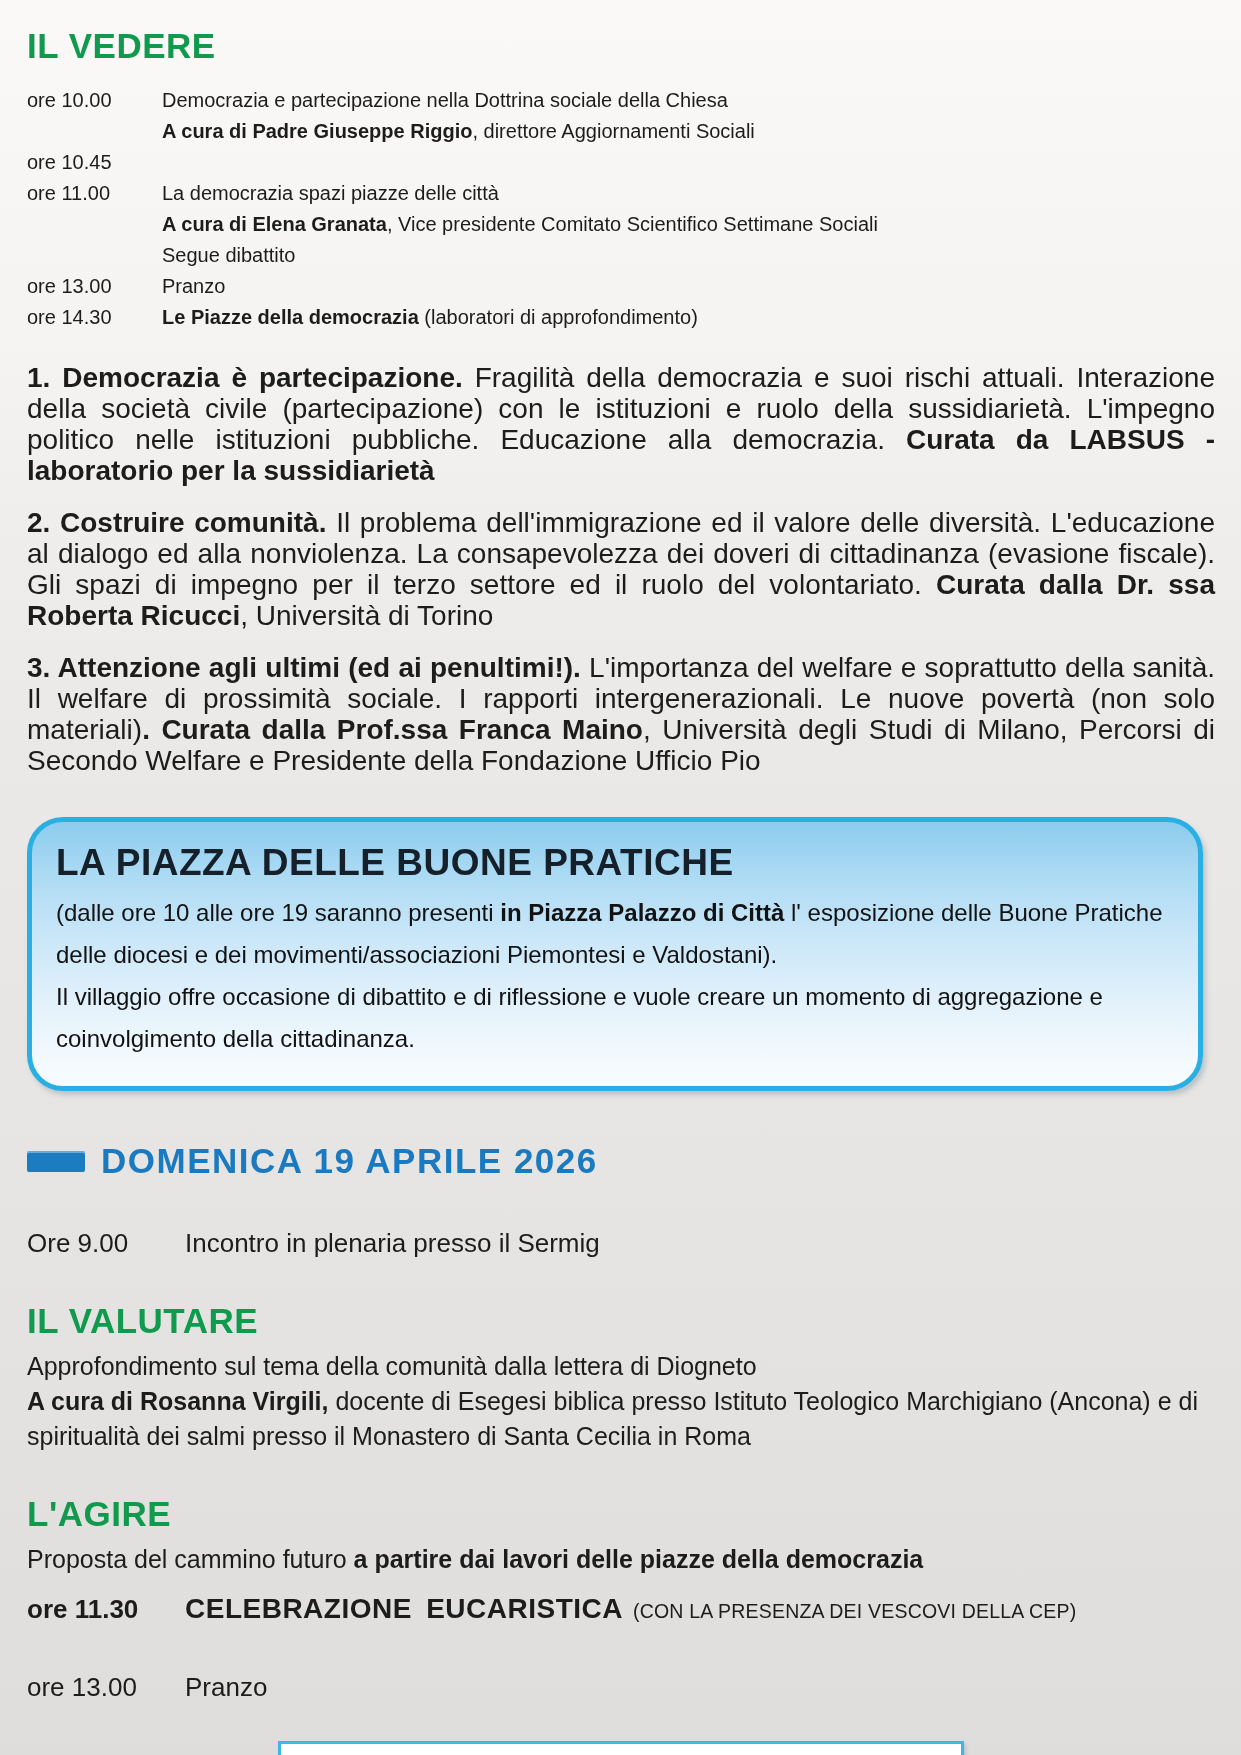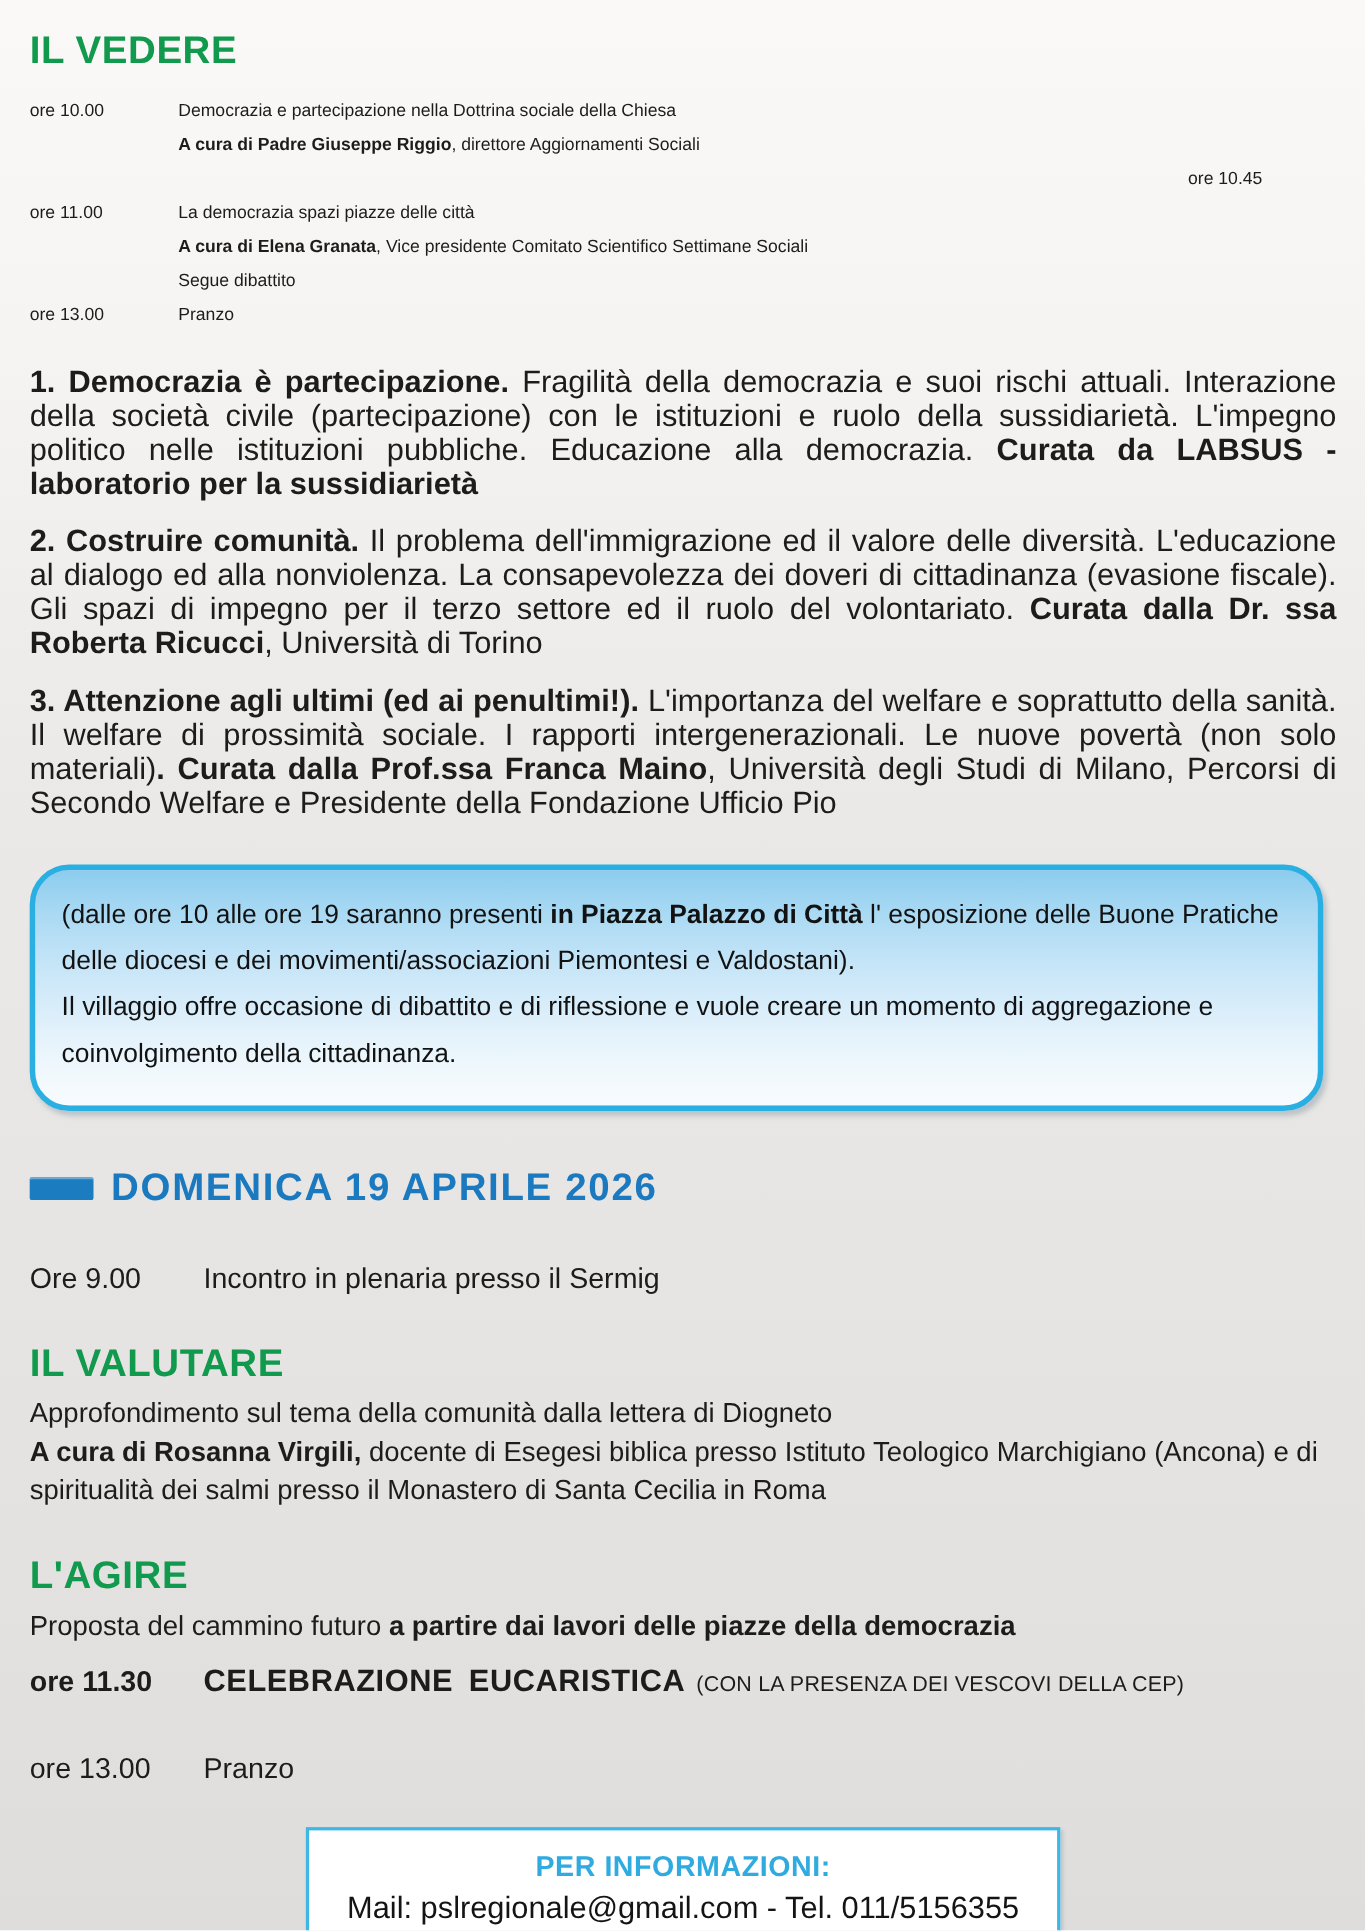--- a/index.html
+++ b/index.html
@@ -25,23 +25,22 @@
     font-size:35px;
     font-weight:bold;
     color:#119a4d;
     letter-spacing:0.5px;
   }
   
   .schedule{margin-top:19px;}
   .srow{
     display:flex;
     align-items:baseline;
-    font-size:16px;
+    font-size:20px;
     line-height:31px;
-    justify-content:flex-end;
   }
   .srow .time{flex:0 0 135px;}
   .srow .desc{flex:1;}
   b{font-weight:bold;}
   
   .paras{margin-top:29px;}
   .para{
     margin:0 0 21px 0;
     font-size:28px;
     line-height:31px;
@@ -183,30 +182,35 @@
         <span class="desc"><b>A cura di Elena Granata</b><span>, Vice presidente Comitato Scientifico Settimane Sociali</span></span>
       </div>
       <div class="srow">
         <span class="time"></span>
         <span class="desc"><b></b><span>Segue dibattito</span></span>
       </div>
       <div class="srow">
         <span class="time">ore 13.00</span>
         <span class="desc"><b></b><span>Pranzo</span></span>
       </div>
+      <div class="srow">
+        <span class="time">ore 14.30</span>
+        <span class="desc"><b>Le Piazze della democrazia</b><span> (laboratori di approfondimento)</span></span>
+      </div>
     </div>
   </section>
 
   <section class="paras">
     <p class="para"><b>1. Democrazia è partecipazione.</b><span> Fragilità della democrazia e suoi rischi attuali. Interazione della società civile (partecipazione) con le istituzioni e ruolo della sussidiarietà. L'impegno politico nelle istituzioni pubbliche. Educazione alla democrazia. </span><b>Curata da LABSUS - laboratorio per la sussidiarietà</b><span></span></p>
     <p class="para"><b>2. Costruire comunità.</b><span> Il problema dell'immigrazione ed il valore delle diversità. L'educazione al dialogo ed alla nonviolenza. La consapevolezza dei doveri di cittadinanza (evasione fiscale). Gli spazi di impegno per il terzo settore ed il ruolo del volontariato. </span><b>Curata dalla Dr. ssa Roberta Ricucci</b><span>, Università di Torino</span></p>
     <p class="para"><b>3. Attenzione agli ultimi (ed ai penultimi!).</b><span> L'importanza del welfare e soprattutto della sanità. Il welfare di prossimità sociale. I rapporti intergenerazionali. Le nuove povertà (non solo materiali)</span><b>. Curata dalla Prof.ssa Franca Maino</b><span>, Università degli Studi di Milano, Percorsi di Secondo Welfare e Presidente della Fondazione Ufficio Pio</span></p>
   </section>
 
   <section class="bluebox">
+    <h2>LA PIAZZA DELLE BUONE PRATICHE</h2>
     <p><span>(dalle ore 10 alle ore 19 saranno presenti </span><b>in Piazza Palazzo di Città</b><span> l' esposizione delle Buone Pratiche delle diocesi e dei movimenti/associazioni Piemontesi e Valdostani).</span></p>
     <p>Il villaggio offre occasione di dibattito e di riflessione e vuole creare un momento di aggregazione e coinvolgimento della cittadinanza.</p>
   </section>
 
   <div class="day-heading">
     <span class="bar"></span>
     <h1>DOMENICA 19 APRILE 2026</h1>
   </div>
 
   <div class="lrow plenary">

